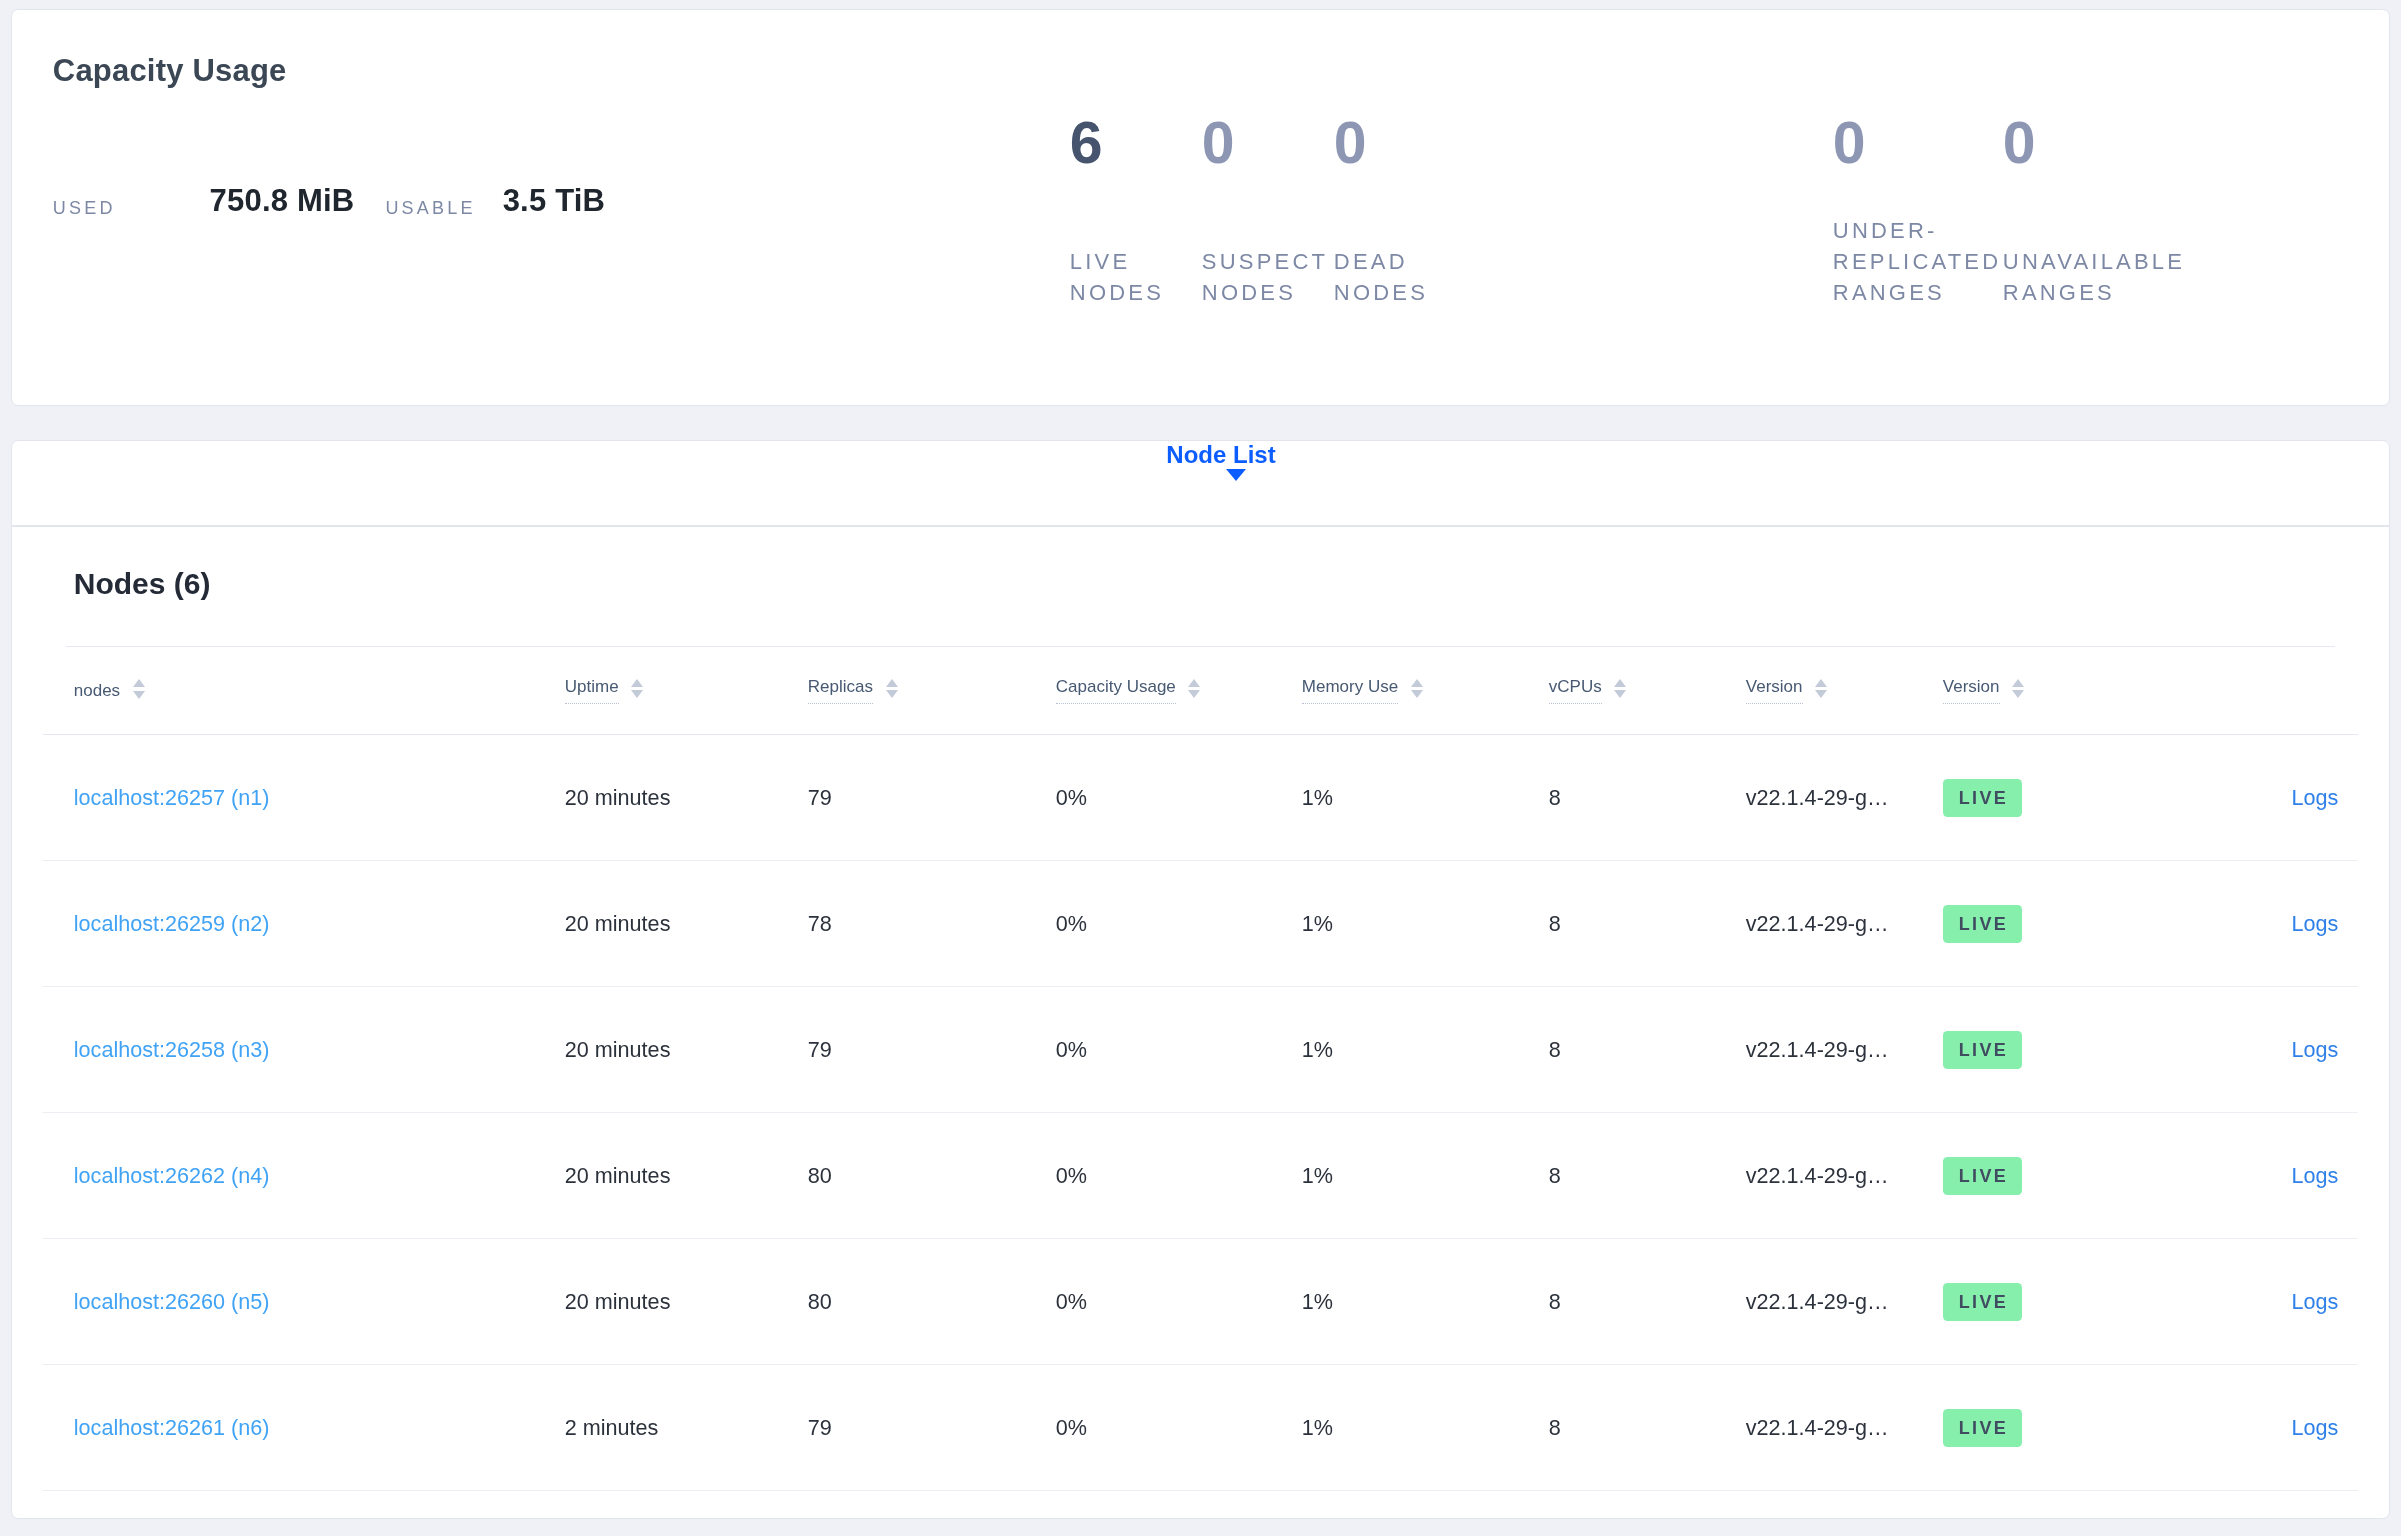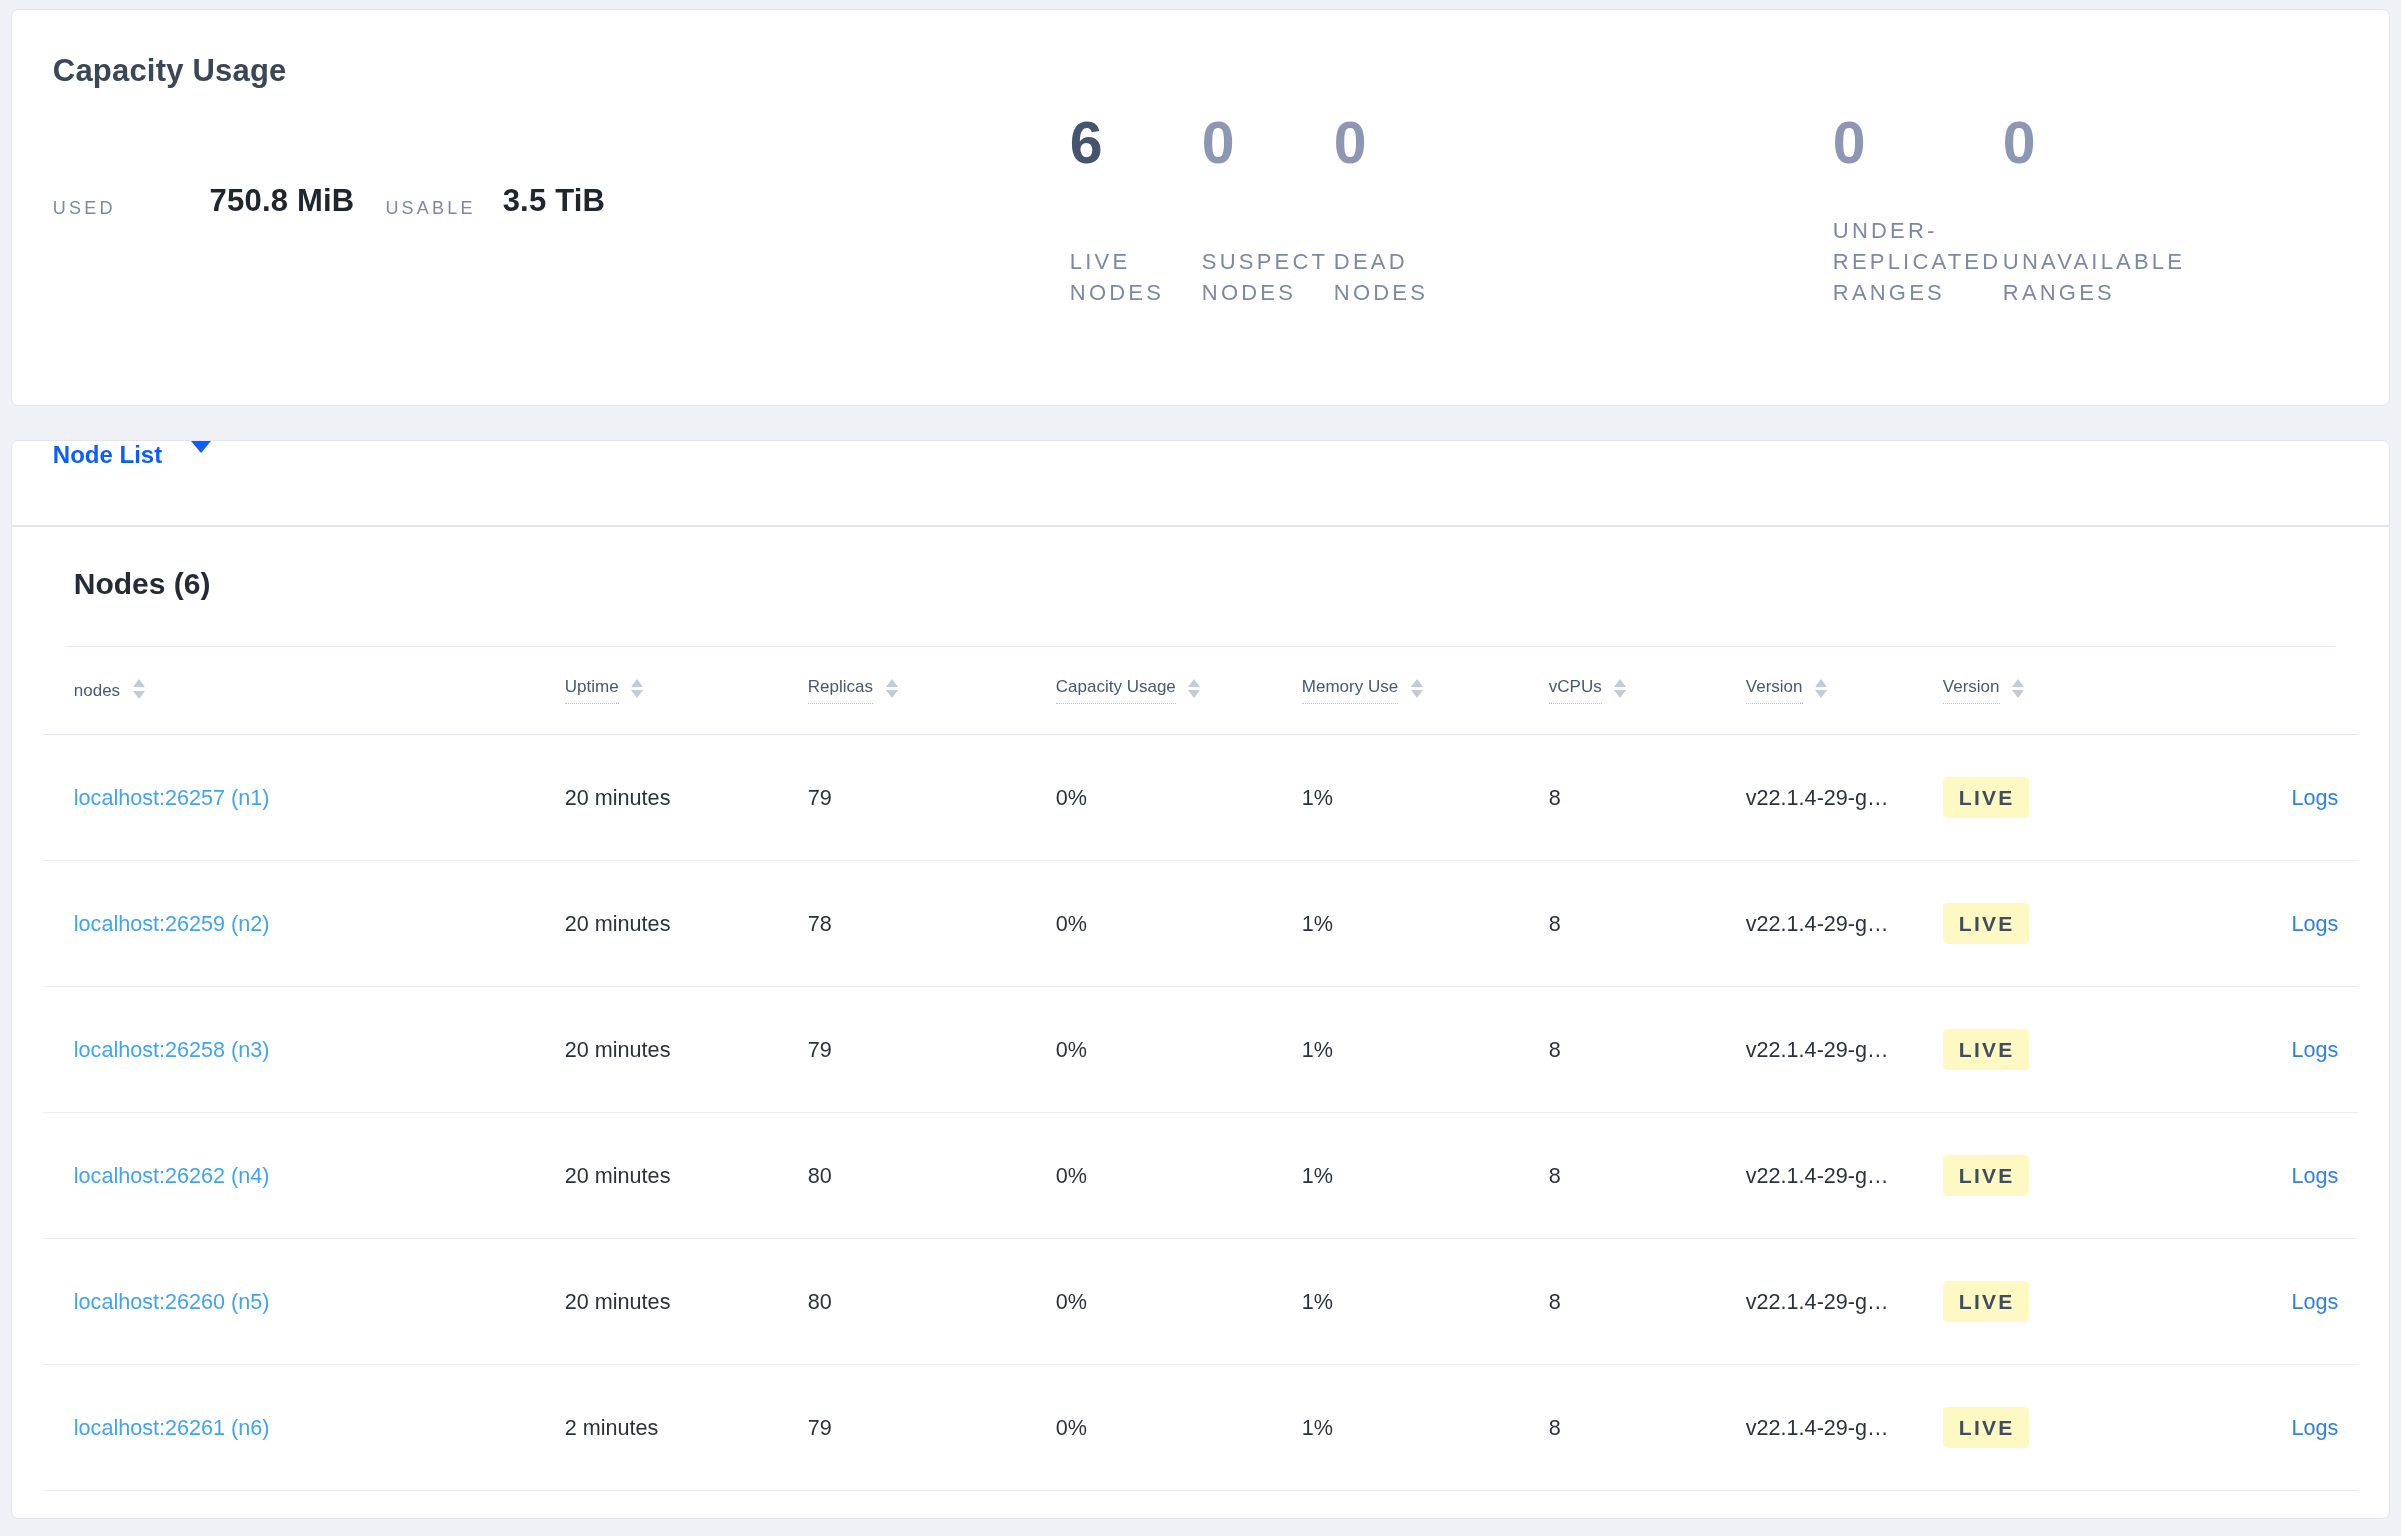--- a/index.html
+++ b/index.html
@@ -96,23 +96,24 @@
     font-size:22px; line-height:31px; letter-spacing:3.2px;
     color:#7d88a5; font-weight:500;
     padding-right:12.6px;
   }
 
   
   .nodelist-bar {
     margin:34px 10.8px 0 10.8px;
     height:86px;
     border-radius:7.2px 7.2px 0 0;
-    display:flex; 
+    display:flex; align-items:center;
     padding-left:41px;
     cursor:pointer;
+    flex-direction:column;
   }
   .nodelist-label {
     font-size:24px; font-weight:600; color:#0b5dff;
   }
   .caret-down {
     width:0; height:0; margin-left:29px;
     border-left:10px solid transparent;
     border-right:10px solid transparent;
     border-top:12.6px solid #0b5dff;
   }
@@ -163,22 +164,22 @@
     height:126px; padding-left:31px;
     border-bottom:1.8px solid #eceef4;
     background:#fff;
   }
   .td { font-size:21.6px; color:#2c323c; }
   .node-link { color:#40a3f5; text-decoration:none; cursor:pointer; }
   .logs-cell { text-align:right; padding-right:20px; }
   .logs-link { color:#2f80e8; text-decoration:none; cursor:pointer; font-size:21.6px; }
   .status-badge {
     display:inline-block;
-    background:#fef9c3; color:#404c60;
-    font-size:21px; font-weight:700; letter-spacing:2.3px;
+    background:#86efac; color:#404c60;
+    font-size:18px; font-weight:700; letter-spacing:2.3px;
     border-radius:4.5px; padding:9px 14.4px 8px 16px;
   }
 </style>
 </head>
 <body>
 
 <div class="card summary">
 
   <div class="panel panel-capacity">
     <div class="panel-title">Capacity Usage</div>

